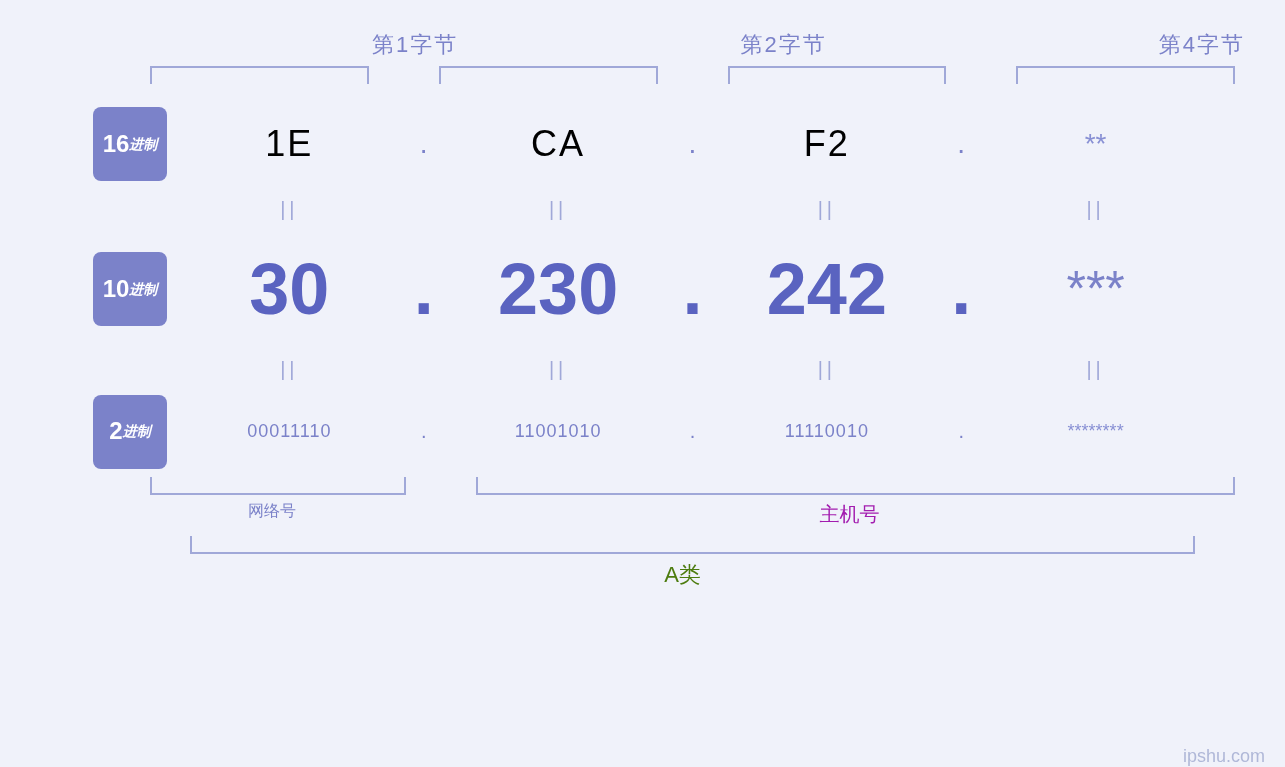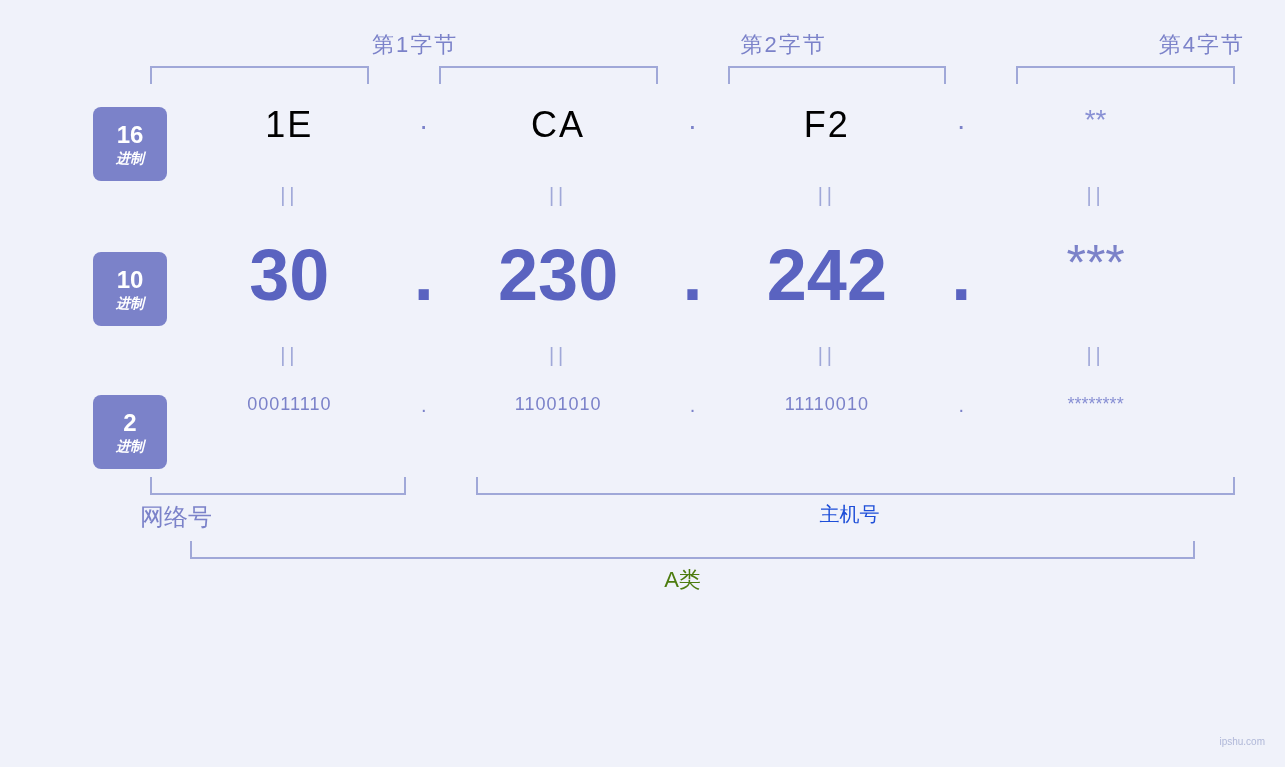--- a/index.html
+++ b/index.html
@@ -40,21 +40,20 @@
       border-right: 2px solid #a0a8d8;
     }
 
     .base-label {
       background: #7b82c9;
       color: white;
       border-radius: 8px;
       width: 74px;
       height: 74px;
       display: flex;
-      flex-direction: column;
       align-items: center;
       justify-content: center;
       font-size: 20px;
       font-weight: bold;
       line-height: 1.2;
     }
 
     .base-label .base-num {
       font-size: 24px;
       font-weight: bold;
@@ -108,44 +107,44 @@
     }
 
     .bin-stars {
       font-size: 18px;
       color: #8890d4;
     }
 
     
     .watermark {
       position: absolute;
-      bottom: 20px;
+      bottom: 0;
       right: 20px;
       color: #b0b8d8;
-      font-size: 10px;
+      font-size: 18px;
       margin-top: 15px;
     }
 
     .rows-wrapper {
       display: flex;
       width: 100%;
     }
 
     .label-col {
       width: 100px;
       flex-shrink: 0;
       display: flex;
       align-items: center;
       justify-content: center;
     }
 
     .values-col {
       flex: 1;
       display: flex;
-      align-items: flex-start;
+      align-items: center;
     }
 
     .v-cell {
       flex: 1;
       display: flex;
       align-items: center;
       justify-content: center;
     }
 
     .d-cell {
@@ -321,23 +320,23 @@
 
   <div style="display:flex; width:calc(100% - 20px); margin-left:100px; margin-top:8px;">
 
     <div style="flex:1; height:18px; border-bottom:2px solid #a0a8d8; border-left:2px solid #a0a8d8; border-right:2px solid #a0a8d8; margin:0 10px;"></div>
     <div style="width:50px; flex-shrink:0;"></div>
 
     <div style="flex:3; height:18px; border-bottom:2px solid #a0a8d8; border-left:2px solid #a0a8d8; border-right:2px solid #a0a8d8; margin:0 10px;"></div>
   </div>
 
   <div style="display:flex; width:calc(100% - 20px); margin-left:100px; margin-top:6px;">
-    <div style="flex:1; color:#7b82c9; font-size:24px;">网络号</div>
-    <div style="width:50px; flex-shrink:0;"></div>
-    <div style="flex:3; text-align:center; color:#1d4ed8; font-size:20px;">主机号</div>
+    <div style="flex:1; text-align:center; color:#7b82c9; font-size:16px;">网络号</div>
+    <div style="width:50px; flex-shrink:0;"></div>
+    <div style="flex:3; text-align:center; color:#a21caf; font-size:20px;">主机号</div>
   </div>
 
   <div style="display:flex; width:calc(100% - 120px); margin-left:100px; margin-top:8px;">
     <div style="flex:1; height:18px; border-bottom:2px solid #a0a8d8; border-left:2px solid #a0a8d8; border-right:2px solid #a0a8d8;"></div>
   </div>
   <div style="text-align:center; color:#4d7c0f; font-size:22px; margin-top:6px; width:calc(100% - 120px); margin-left:80px;">A类</div>
 
   <div class="watermark">ipshu.com</div>
 </div>
 

